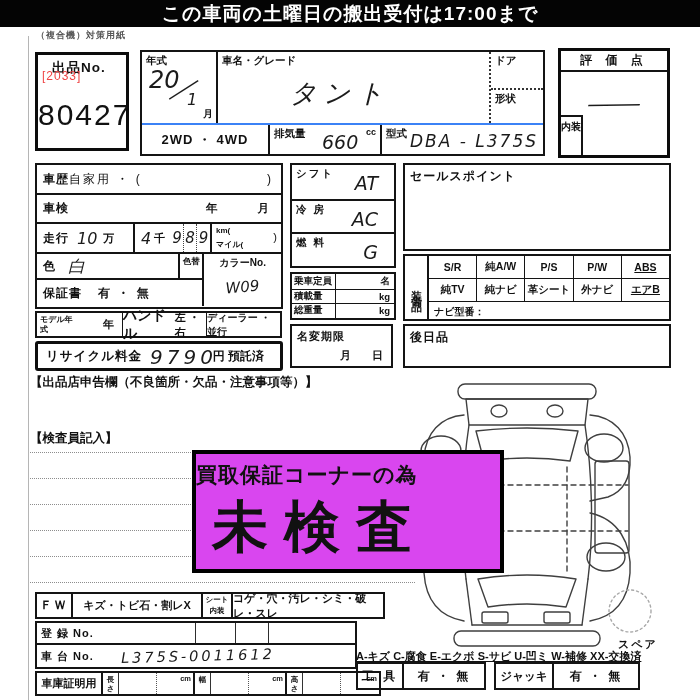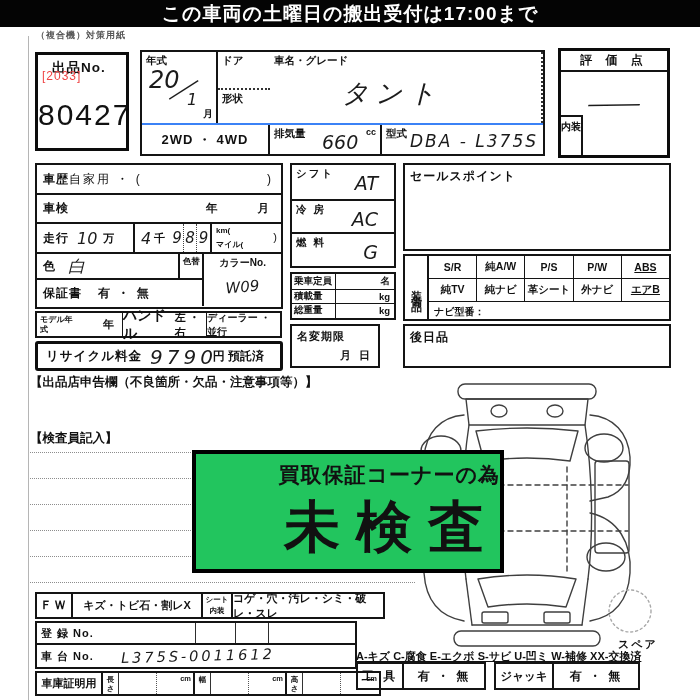--- a/index.html
+++ b/index.html
@@ -106,21 +106,21 @@
   .fuel-box { left:290px; top:163px; width:106px; height:105px; border:2px solid #141414; }
   .fb-row { position:relative; height:33.6px; }
   .fb-row + .fb-row { border-top:2px solid #141414; }
   .fb-lbl { position:absolute; left:4px; top:2px; font-size:10.5px; font-weight:bold; letter-spacing:2px; }
   .fb-val { position:absolute; right:16px; top:7px; font-size:19px; }
   .cap-box { left:290px; top:272px; width:106px; height:48px; border:2px solid #141414; }
   .cap-row { height:14.6px; display:flex; align-items:center; }
   .cap-row + .cap-row { border-top:1.5px solid #141414; }
   .cap-lbl { width:44px; font-size:9.5px; font-weight:bold; padding-left:2px; border-right:1.5px solid #141414; height:100%; display:flex; align-items:center; }
   .cap-unit { margin-left:auto; padding-right:4px; font-size:9.5px; font-weight:bold; }
-  .rename-box { left:290px; top:324px; width:90px; height:44px; border:2px solid #141414; }
+  .rename-box { left:290px; top:324px; width:103px; height:44px; border:2px solid #141414; }
   .rn-lbl { position:absolute; left:5px; top:3px; font-size:11px; font-weight:bold; letter-spacing:1px; }
   .rn-month { position:absolute; bottom:3px; left:48px; font-size:11px; font-weight:bold; }
   .rn-day { position:absolute; bottom:3px; right:8px; font-size:11px; font-weight:bold; }
 
   
   .sales-box { left:403px; top:163px; width:268px; height:88px; border:2px solid #141414; }
   .box-lbl { position:absolute; left:5px; top:3px; font-size:12px; font-weight:bold; letter-spacing:1px; }
   .equip-box { left:403px; top:254px; width:268px; height:67px; border:2px solid #141414; display:flex; }
   .equip-vlabel { width:24px; border-right:2px solid #141414; writing-mode:vertical-rl; font-size:11px; font-weight:bold; letter-spacing:6px; display:flex; align-items:center; justify-content:center; padding-top:4px; }
   .equip-grid { flex:1; display:flex; flex-direction:column; }
@@ -128,21 +128,21 @@
   .eq-cell { flex:1; display:flex; align-items:center; justify-content:center; font-size:10.5px; font-weight:bold; border-right:1.5px solid #141414; }
   .eq-cell:last-child { border-right:none;text-decoration:underline; }
   .eq-navi { flex:1; font-size:10px; font-weight:bold; padding:3px 0 0 5px; }
   .later-box { left:403px; top:324px; width:268px; height:44px; border:2px solid #141414; }
 
   
   .inspector-lbl { left:30px; top:430px; font-size:12.5px; font-weight:bold; }
   .note-line { left:30px; width:385px; height:0; border-bottom:1.5px dotted #8d8d8d; }
 
   
-  .stamp { left:192px; top:450px; width:312px; height:123px; border:4px solid #000; background:#22c55e; z-index:5; text-align:right; }
+  .stamp { left:192px; top:450px; width:312px; height:123px; border:4px solid #000; background:#d946ef; z-index:5; text-align:left; }
   .stamp-l1 { margin-top:7px; font-size:21px; font-weight:800; letter-spacing:1px; }
   .stamp-l2 { font-size:56px; font-weight:900; letter-spacing:16px; margin-top:1px; text-indent:16px; }
 
   
   .diagram { left:414px; top:381px; width:252px; height:268px; z-index:1; }
   .spare-lbl { left:618px; top:637px; font-size:11px; font-weight:bold; letter-spacing:2px; z-index:2; }
 
   
   .fw-row { left:35px; top:592px; width:350px; height:27px; border:2px solid #141414; display:flex; }
   .fw-c { display:flex; align-items:center; justify-content:center; border-right:2px solid #141414; font-weight:bold; }
@@ -188,28 +188,28 @@
 
 <div class="abs top-block">
   <div class="tb-row1">
     <div class="cell cell-year">
       <span class="sm-lbl">年式</span>
       <span class="year-v hw">20</span>
       <span class="year-slash hw">／</span>
       <span class="year-m hw">1</span>
       <span class="month-suffix">月</span>
     </div>
+    <div class="cell cell-name">
+      <span class="sm-lbl">車名・グレード</span>
+      <span class="name-v hw">タント</span>
+    </div>
     <div class="cell cell-door">
       <span class="sm-lbl">ドア</span>
       <span class="door-divider"></span>
       <span class="shape-lbl">形状</span>
-    </div>
-    <div class="cell cell-name">
-      <span class="sm-lbl">車名・グレード</span>
-      <span class="name-v hw">タント</span>
     </div>
   </div>
   <div class="tb-row2">
     <div class="cell cell-drive">2WD ・ 4WD</div>
     <div class="cell cell-disp">
       <span class="sm-lbl">排気量</span>
       <span class="disp-cc">cc</span>
       <span class="disp-v hw">660</span>
     </div>
     <div class="cell cell-model">

